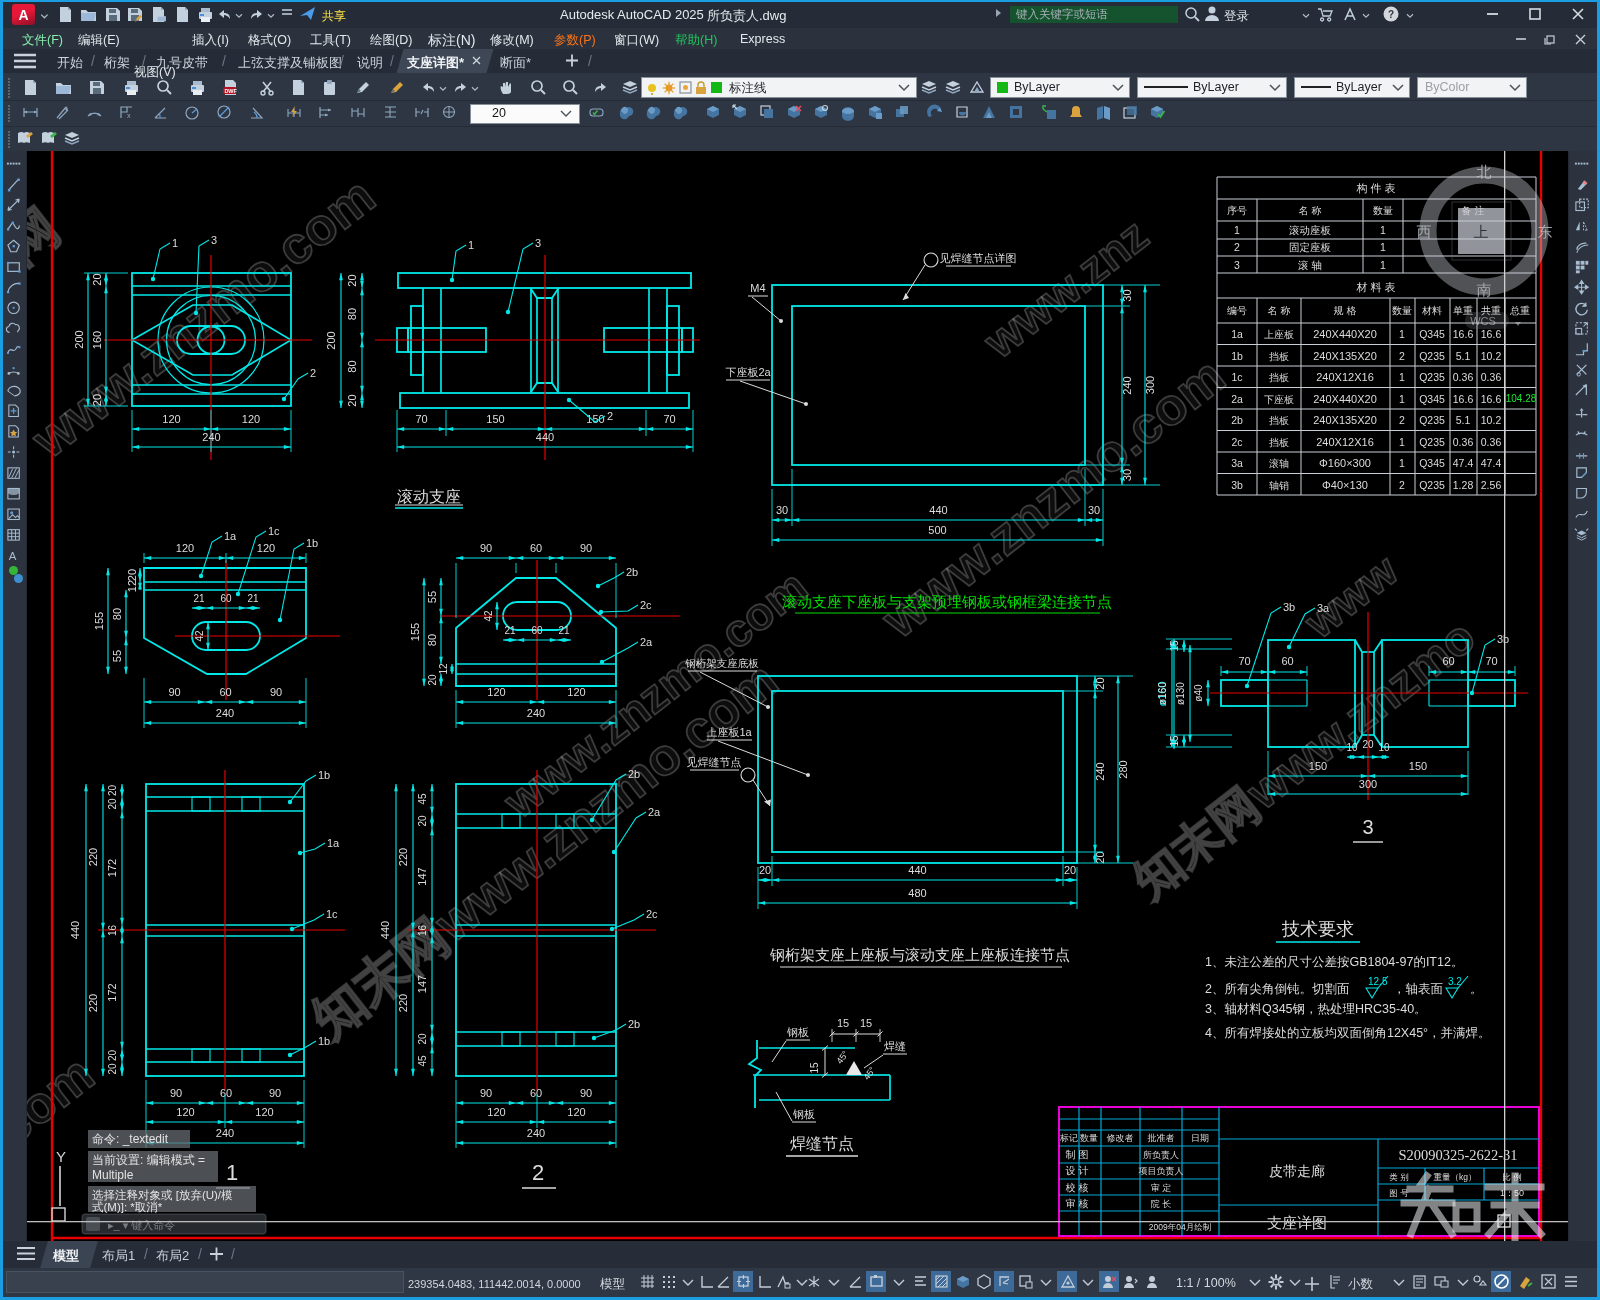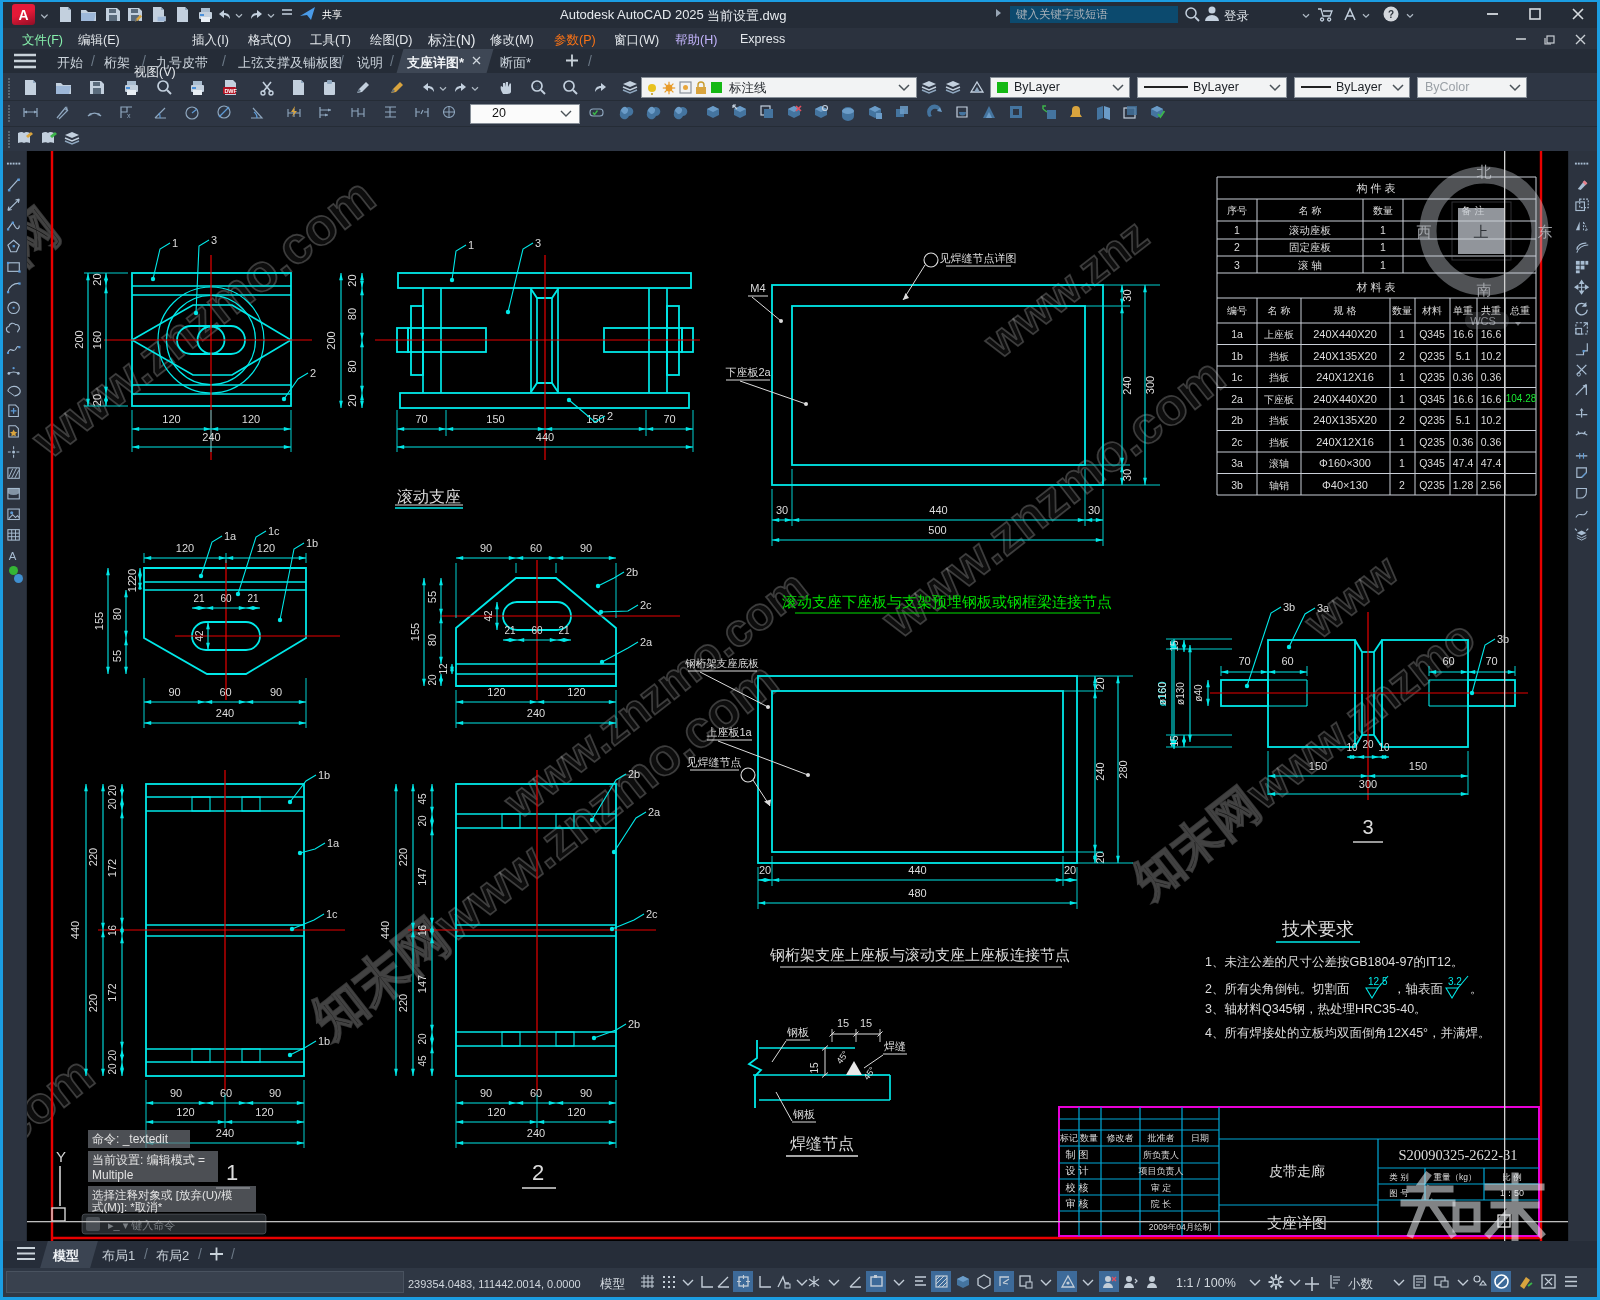--- a/index.html
+++ b/index.html
@@ -964,37 +964,37 @@
     <div style="position:absolute;left:3px;top:28px;width:1594px;height:21px;background:#2b323e;"></div>
     <div style="position:absolute;left:3px;top:49px;width:1594px;height:24px;background:#252c37;"></div>
     <div style="position:absolute;left:3px;top:73px;width:1594px;height:28px;background:#2e3644;border-bottom:1px solid #252c36;box-sizing:border-box;"></div>
     <div style="position:absolute;left:3px;top:101px;width:1594px;height:26px;background:#2e3644;border-bottom:1px solid #252c36;box-sizing:border-box;"></div>
     <div style="position:absolute;left:3px;top:127px;width:1594px;height:24px;background:#2e3644;"></div>
     <div style="position:absolute;left:3px;top:151px;width:24px;height:1090px;background:#2c333f;border-right:1px solid #232a34;box-sizing:border-box;"></div>
     <div style="position:absolute;left:1568px;top:151px;width:29px;height:1090px;background:#2c333f;border-left:1px solid #232a34;box-sizing:border-box;"></div>
     <div style="position:absolute;left:3px;top:1241px;width:1594px;height:27px;background:#262d39;"></div>
     <div style="position:absolute;left:3px;top:1268px;width:1594px;height:29px;background:#2f3744;"></div>
     <div style="position:absolute;left:12px;top:4px;width:23px;height:21px;background:linear-gradient(160deg,#e51937 45%,#8e0e26);border-radius:3px;display:flex;align-items:center;justify-content:center;color:#fff;font-weight:bold;font-size:14px;">A</div>
-    <div style="position:absolute;left:322px;top:8px;color:#ffffff;font-size:10px;">共享</div>
+    <div style="position:absolute;left:322px;top:8px;color:#fde047;font-size:12px;">共享</div>
     <div style="position:absolute;left:560px;top:7px;color:#e6eaee;font-size:13px;">Autodesk AutoCAD 2025</div>
-    <div style="position:absolute;left:707px;top:7px;color:#e6eaee;font-size:13px;">当前设置.dwg</div>
-    <div style="position:absolute;left:1010px;top:6px;width:168px;height:17px;background:#0c4a6e;color:#a8b0b8;font-size:11.5px;padding:1px 6px;box-sizing:border-box;">键入关键字或短语</div>
+    <div style="position:absolute;left:707px;top:7px;color:#e6eaee;font-size:13px;">所负责人.dwg</div>
+    <div style="position:absolute;left:1010px;top:6px;width:168px;height:17px;background:#14532d;color:#a8b0b8;font-size:11.5px;padding:1px 6px;box-sizing:border-box;">键入关键字或短语</div>
     <div style="position:absolute;left:1224px;top:8px;color:#dfe5ea;font-size:12.5px;">登录</div>
     <div style="position:absolute;left:22px;top:32px;color:#86efac;font-size:12.5px;">文件(F)</div>
     <div style="position:absolute;left:78px;top:32px;color:#e4e8ec;font-size:12.5px;">编辑(E)</div>
     <div style="position:absolute;left:134px;top:32px;color:#e4e8ec;font-size:12.5px;margin-top:32px;">视图(V)</div>
     <div style="position:absolute;left:192px;top:32px;color:#e4e8ec;font-size:12.5px;">插入(I)</div>
     <div style="position:absolute;left:248px;top:32px;color:#e4e8ec;font-size:12.5px;">格式(O)</div>
     <div style="position:absolute;left:310px;top:32px;color:#e4e8ec;font-size:12.5px;">工具(T)</div>
     <div style="position:absolute;left:370px;top:32px;color:#e4e8ec;font-size:12.5px;">绘图(D)</div>
     <div style="position:absolute;left:428px;top:32px;color:#e4e8ec;font-size:14px;">标注(N)</div>
     <div style="position:absolute;left:490px;top:32px;color:#e4e8ec;font-size:12.5px;">修改(M)</div>
     <div style="position:absolute;left:554px;top:32px;color:#f97316;font-size:12.5px;">参数(P)</div>
     <div style="position:absolute;left:614px;top:32px;color:#e4e8ec;font-size:12.5px;">窗口(W)</div>
-    <div style="position:absolute;left:675px;top:32px;color:#c4b5fd;font-size:12.5px;">帮助(H)</div>
+    <div style="position:absolute;left:675px;top:32px;color:#22c55e;font-size:12.5px;">帮助(H)</div>
     <div style="position:absolute;left:740px;top:32px;color:#e4e8ec;font-size:12.5px;">Express</div>
     <div style="position:absolute;left:57px;top:54px;color:#ccd4dc;font-size:13px;">开始</div>
     <div style="position:absolute;left:104px;top:54px;color:#ccd4dc;font-size:13px;">桁架</div>
     <div style="position:absolute;left:156px;top:54px;color:#ccd4dc;font-size:13px;">九号皮带</div>
     <div style="position:absolute;left:238px;top:54px;color:#ccd4dc;font-size:13px;">上弦支撑及铺板图</div>
     <div style="position:absolute;left:357px;top:54px;color:#ccd4dc;font-size:13px;">说明</div>
     <div style="position:absolute;left:91px;top:53px;color:#6b7886;font-size:14px;">/</div>
     <div style="position:absolute;left:142px;top:53px;color:#6b7886;font-size:14px;">/</div>
     <div style="position:absolute;left:222px;top:53px;color:#6b7886;font-size:14px;">/</div>
     <div style="position:absolute;left:340px;top:53px;color:#6b7886;font-size:14px;">/</div>

